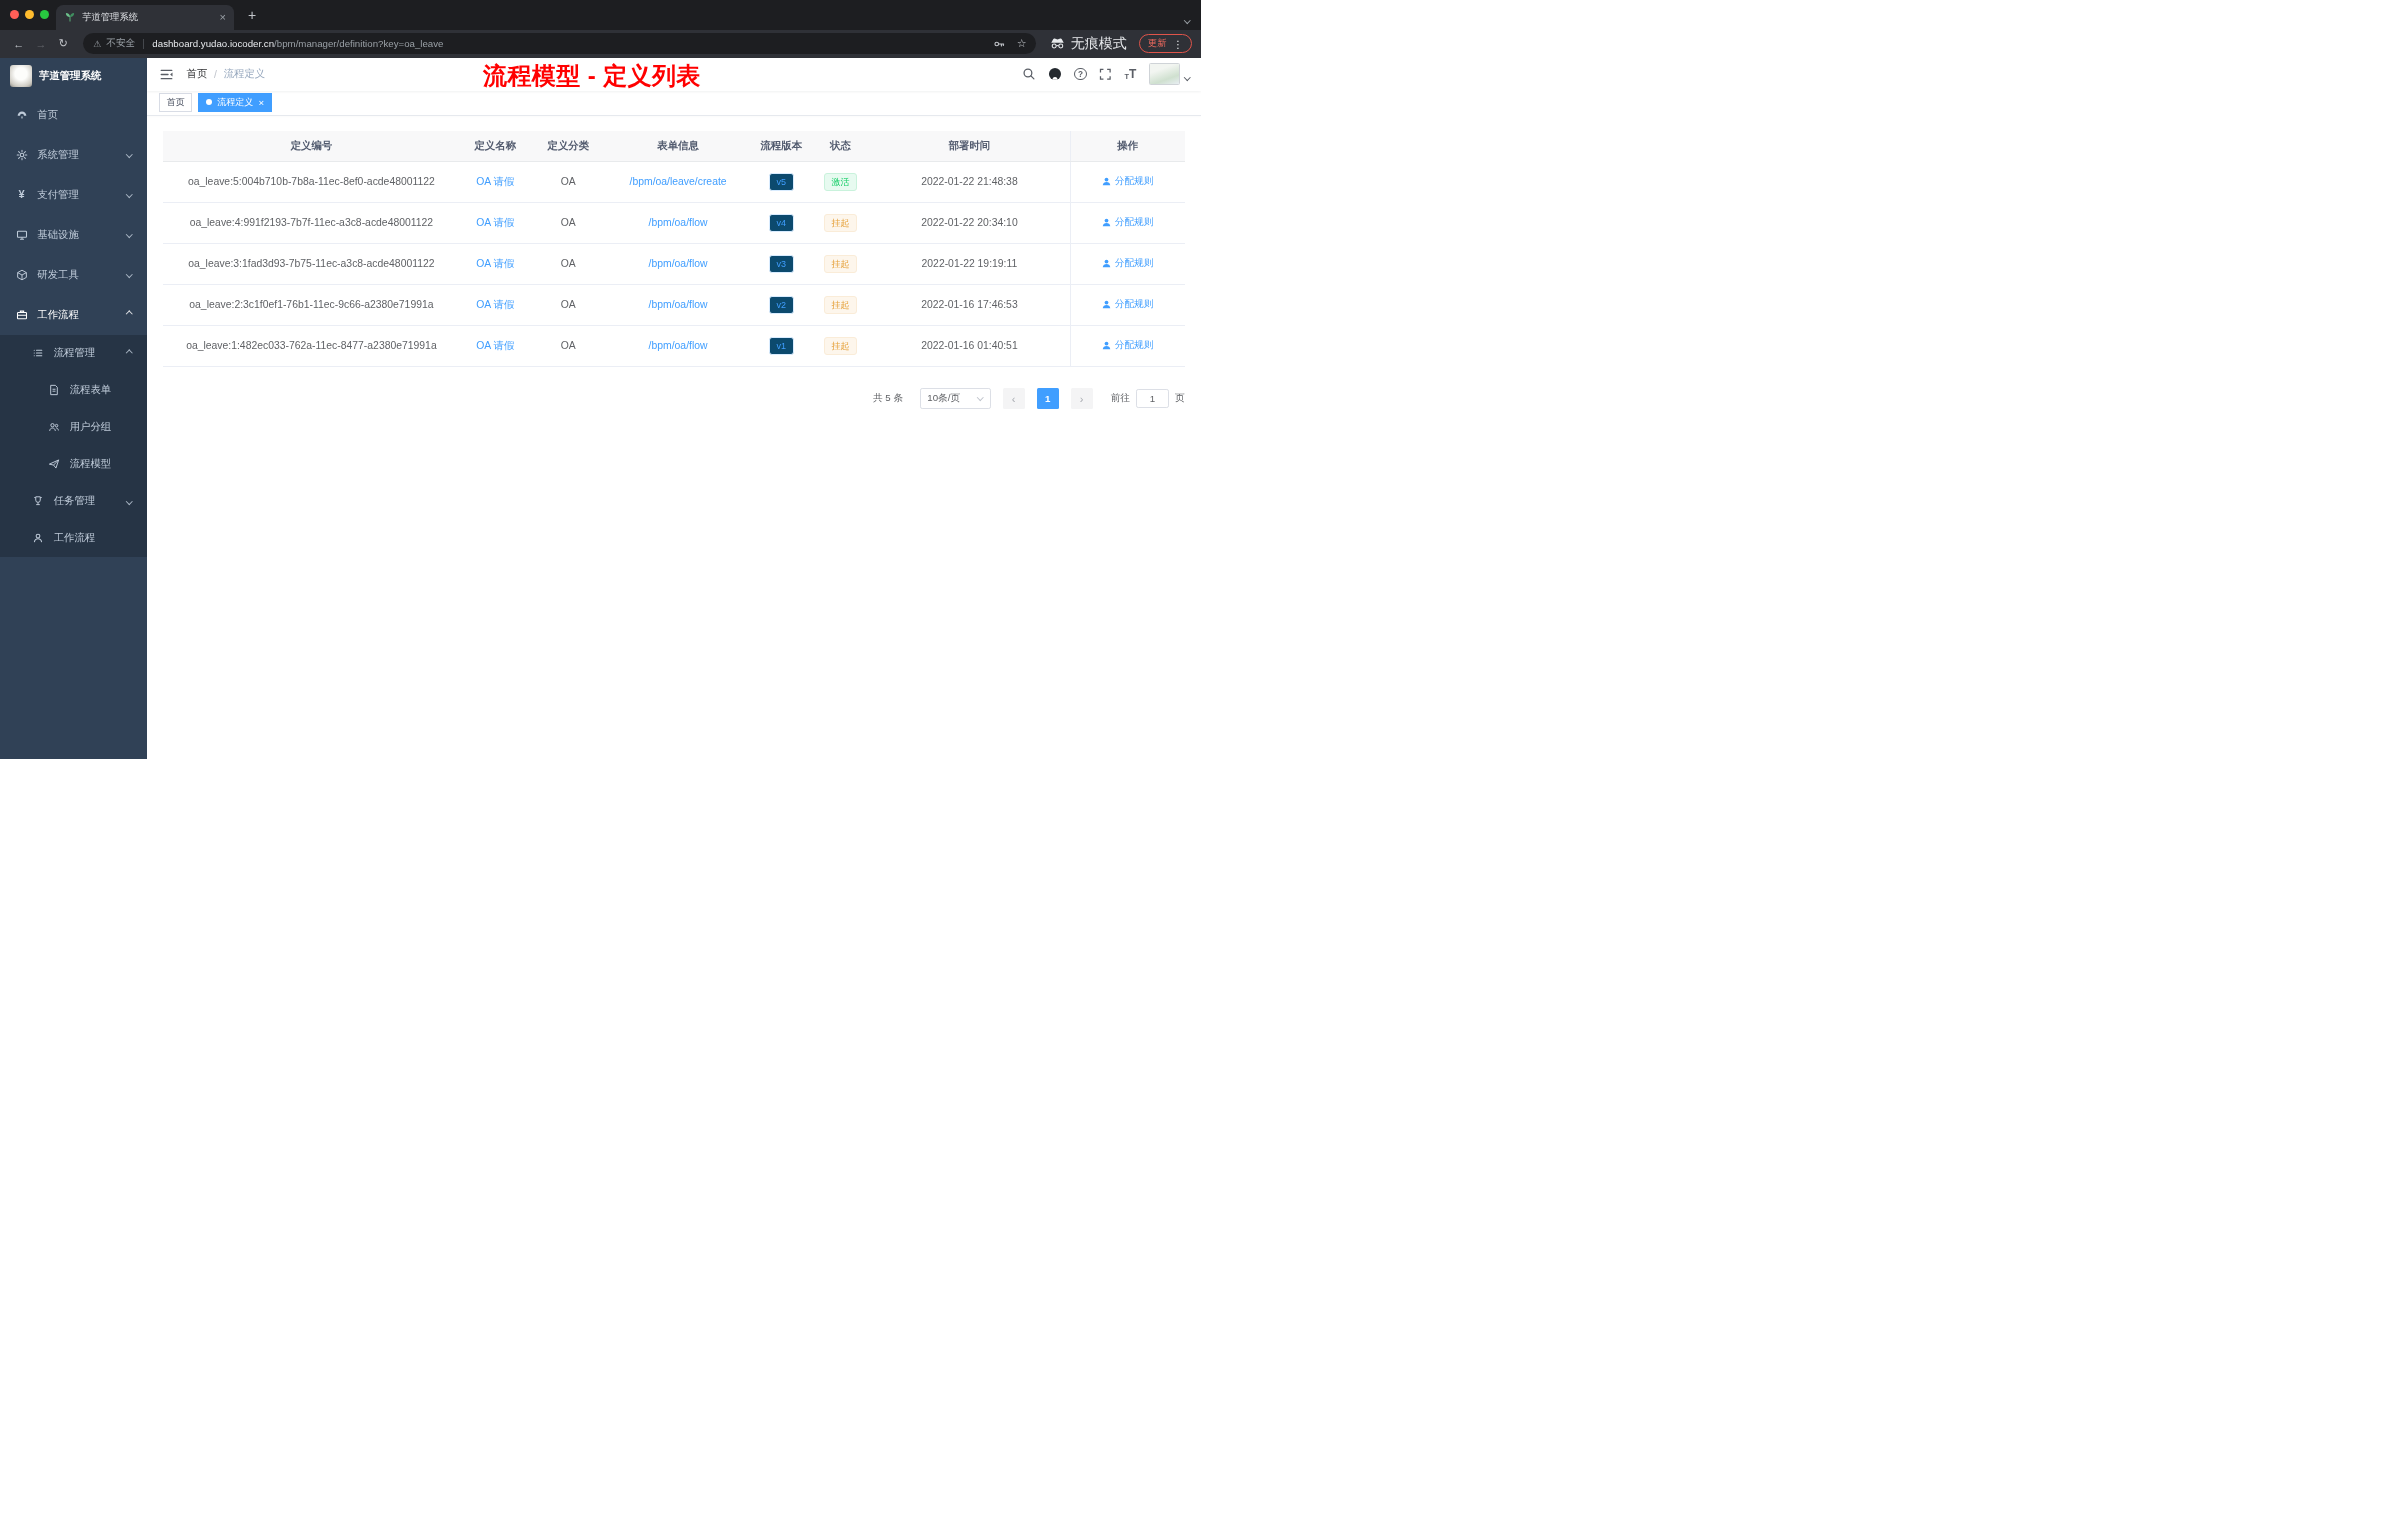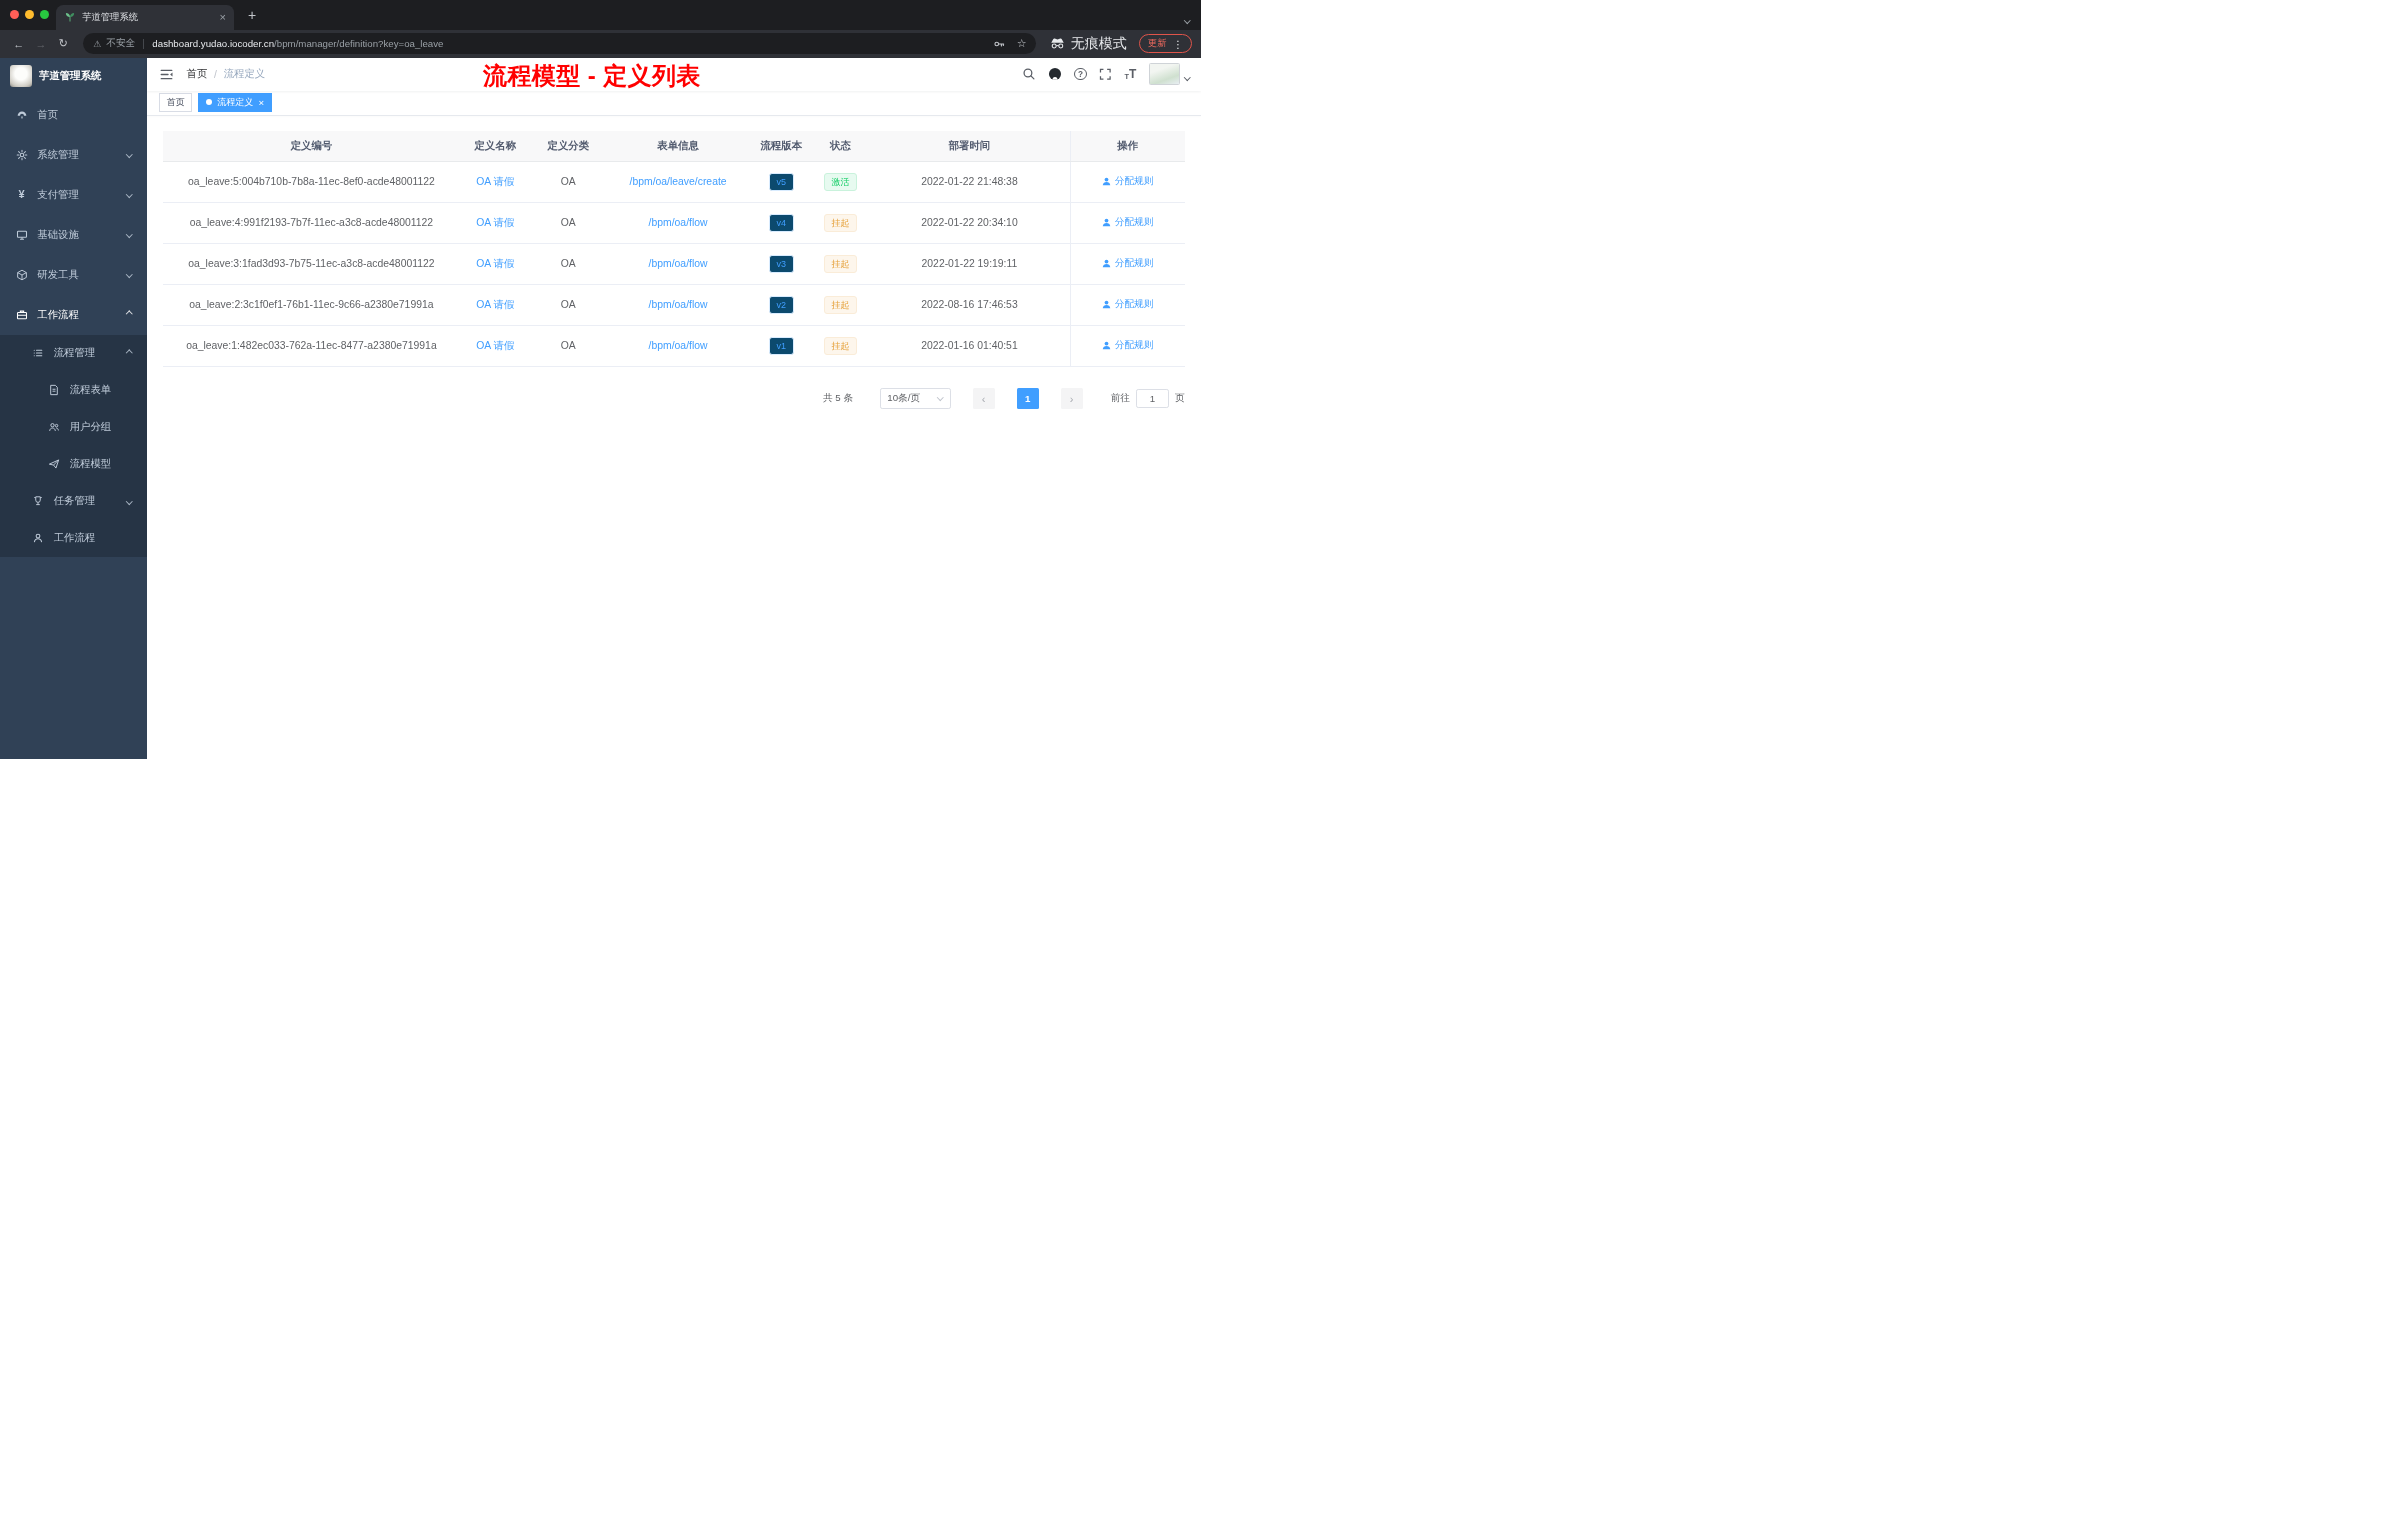--- a/index.html
+++ b/index.html
@@ -94,21 +94,21 @@
   .def .op-col { border-left:0.7px solid #ebeef5; }
   .link { color:#409eff; cursor:pointer; }
   .etag { display:inline-block; height:18px; line-height:16.3px; padding:0 6.7px; border:0.7px solid;
           border-radius:3px; font-size:9px; }
   .etag.ver { color:#409eff; background:#0c4a6e; border-color:#d9ecff; }
   .etag.success { color:#13ce66; background:#e7faf0; border-color:#c9f2dc; }
   .etag.warning { color:#e6a23c; background:#fdf6ec; border-color:#faecd8; }
   .action { color:#409eff; display:inline-flex; align-items:center; gap:3.7px; font-size:9.7px; cursor:pointer; }
 
   
-  .pager { margin-top:21.5px; display:flex; justify-content:flex-end; align-items:center; gap:22px;
+  .pager { margin-top:21.5px; display:flex; justify-content:flex-end; align-items:center; gap:12px;
            font-size:9.7px; color:#606266; }
   .total { margin-right:4.5px; }
   .size-sel { width:71px; height:21px; border:0.7px solid #dcdfe6; border-radius:2.2px; display:flex;
               align-items:center; justify-content:space-between; padding:0 6.7px; background:#fff; cursor:pointer; }
   .size-sel .chev { color:#c0c4cc; margin-top:-2.2px; }
   .pg { width:22px; height:21px; border-radius:1.5px; background:#f4f4f5; color:#a8abb2;
         display:flex; align-items:center; justify-content:center; font-size:11px; cursor:pointer; }
   .pg.cur { background:#409eff; color:#fff; font-size:9.7px; font-weight:600; }
   .goto { display:flex; align-items:center; gap:6px; margin-left:6px; }
   .goto input { width:33px; height:19.3px; border:0.7px solid #dcdfe6; border-radius:2.2px; text-align:center;
@@ -422,21 +422,21 @@
                   <span>分配规则</span>
                 </span></td>
           </tr>
           <tr>
             <td>oa_leave:2:3c1f0ef1-76b1-11ec-9c66-a2380e71991a</td>
             <td><span class="link">OA 请假</span></td>
             <td>OA</td>
             <td><span class="link">/bpm/oa/flow</span></td>
             <td><span class="etag ver">v2</span></td>
             <td><span class="etag warning">挂起</span></td>
-            <td>2022-08-16 17:46:53</td>
+            <td>2022-01-16 17:46:53</td>
             <td class="op-col"><span class="action">
                   <svg width="9" height="9" viewBox="0 0 12 12">
                     <circle cx="6" cy="3.4" r="2.5" fill="currentColor"></circle>
                     <path d="M1 11c.4-2.8 2.3-4.2 5-4.2s4.6 1.4 5 4.2z" fill="currentColor"></path>
                   </svg>
                   <span>分配规则</span>
                 </span></td>
           </tr>
           <tr>
             <td>oa_leave:1:482ec033-762a-11ec-8477-a2380e71991a</td>

